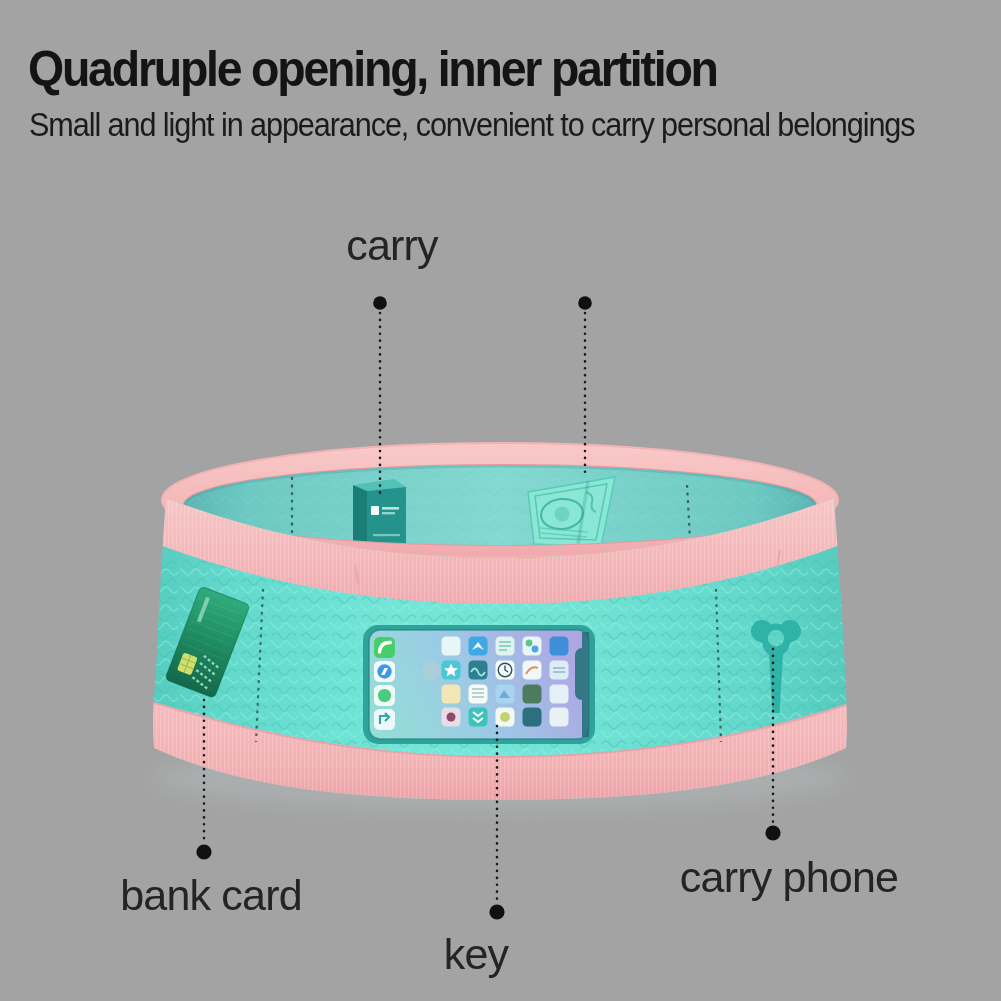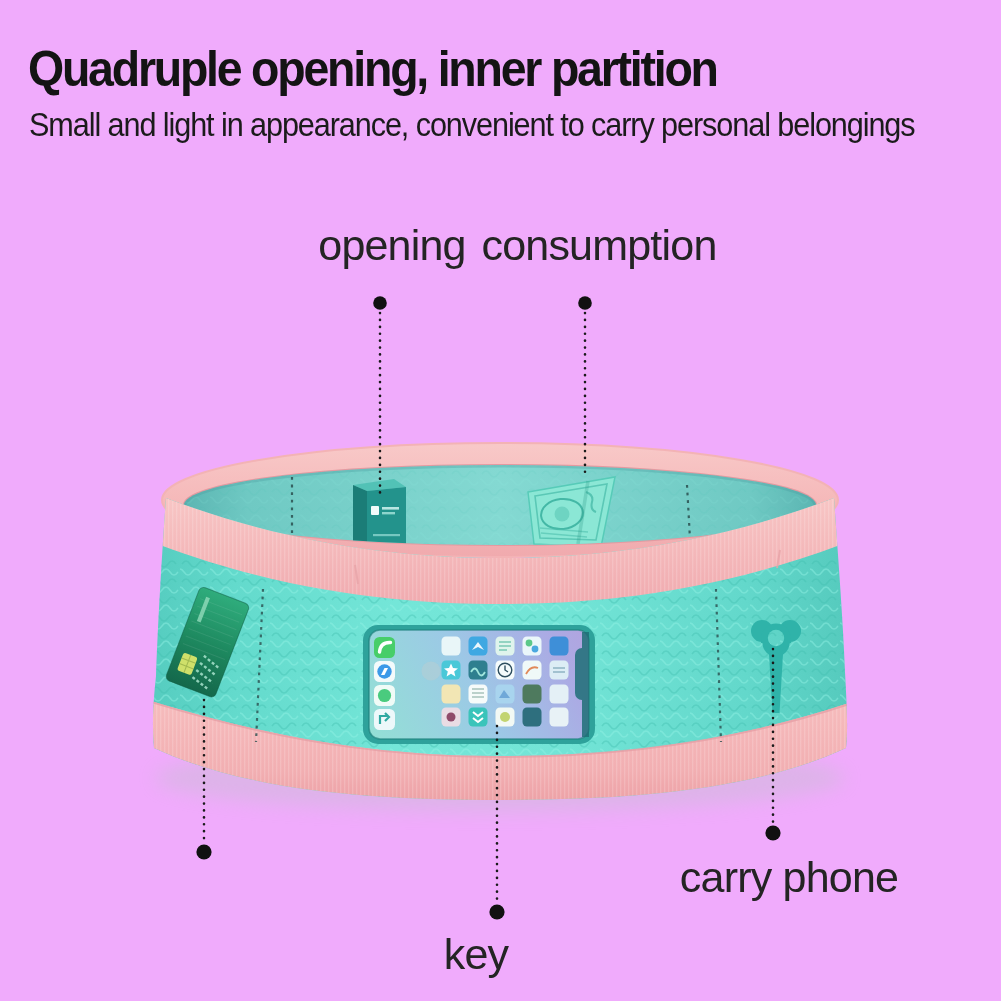--- a/index.html
+++ b/index.html
@@ -1,17 +1,17 @@
 <!DOCTYPE html>
 <html><head>
 <meta charset="utf-8">
 <style>
   html,body{margin:0;padding:0;background:#ffffff;}
   .stage{
-    position:relative;width:1001px;height:1001px;overflow:hidden;background:#f0abfc;
+    position:relative;width:1001px;height:1001px;overflow:hidden;background:#a3a3a3;
     font-family:"Liberation Sans", sans-serif;
   }
   .art{position:absolute;left:0;top:0;}
   .title{
     position:absolute;left:28px;top:40px;font-size:50px;font-weight:700;
     letter-spacing:-2.4px;color:#141414;white-space:nowrap;
     transform:scaleX(.93);transform-origin:left top;
   }
   .subtitle{
     position:absolute;left:29px;top:105px;font-size:34px;font-weight:400;
@@ -251,18 +251,18 @@
       <circle cx="585" cy="303" r="6.8"></circle>
       <circle cx="204" cy="852" r="7.6"></circle>
       <circle cx="497" cy="912" r="7.6"></circle>
       <circle cx="773" cy="833" r="7.6"></circle>
     </g>
   </svg>
 
   <div class="title">Quadruple opening, inner partition</div>
   <div class="subtitle">Small and light in appearance, convenient to carry personal belongings</div>
 
-  <div class="callout co-tissue">opening</div>
-  <div class="callout co-consumption">consumption</div>
+  <div class="callout co-tissue">carry</div>
+  <div class="callout co-bank">bank card</div>
   <div class="callout co-key">key</div>
   <div class="callout co-mobile">carry phone</div>
 
 </div>
 
 </body></html>

